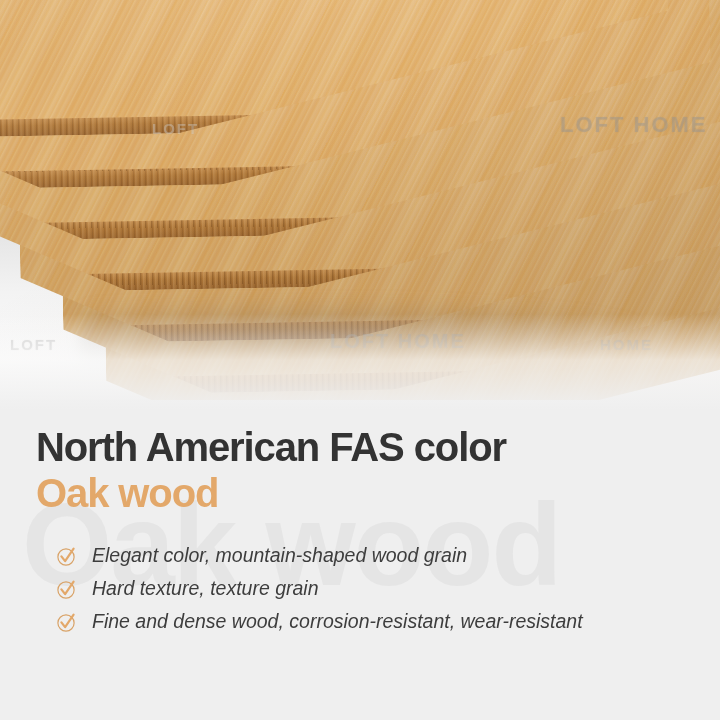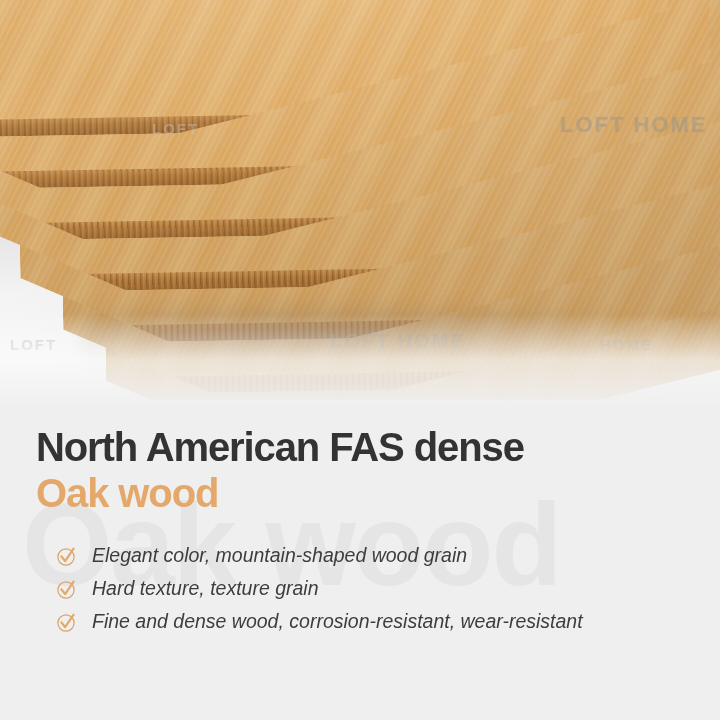--- a/index.html
+++ b/index.html
@@ -283,21 +283,21 @@
     <div class="wm wm-d">HOME</div>
 
     <div class="photo-fade"></div>
   </div>
 
   <div id="panel">
 
     <div id="ghost">Oak wood</div>
 
     <div id="copy">
-      <h1 id="title-1">North American FAS dense</h1>
+      <h1 id="title-1">North American FAS color</h1>
       <h1 id="title-2">Oak wood</h1>
 
       <ul id="features">
 
         <li class="feature">
           <span class="check-icon">
             <svg width="21" height="21" viewBox="0 0 21 21" aria-hidden="true">
               <circle cx="10" cy="11" r="8.1" fill="none" stroke="#dba濃" stroke-width="1.2"></circle>
               <circle cx="10" cy="11" r="8.1" fill="none" stroke="#d9a368" stroke-width="1.2"></circle>
               <path d="M5.4 10.4 L9.1 15.2 L17.6 2.6" fill="none" stroke="#e3a86a" stroke-width="2.2" stroke-linecap="round" stroke-linejoin="round"></path>

